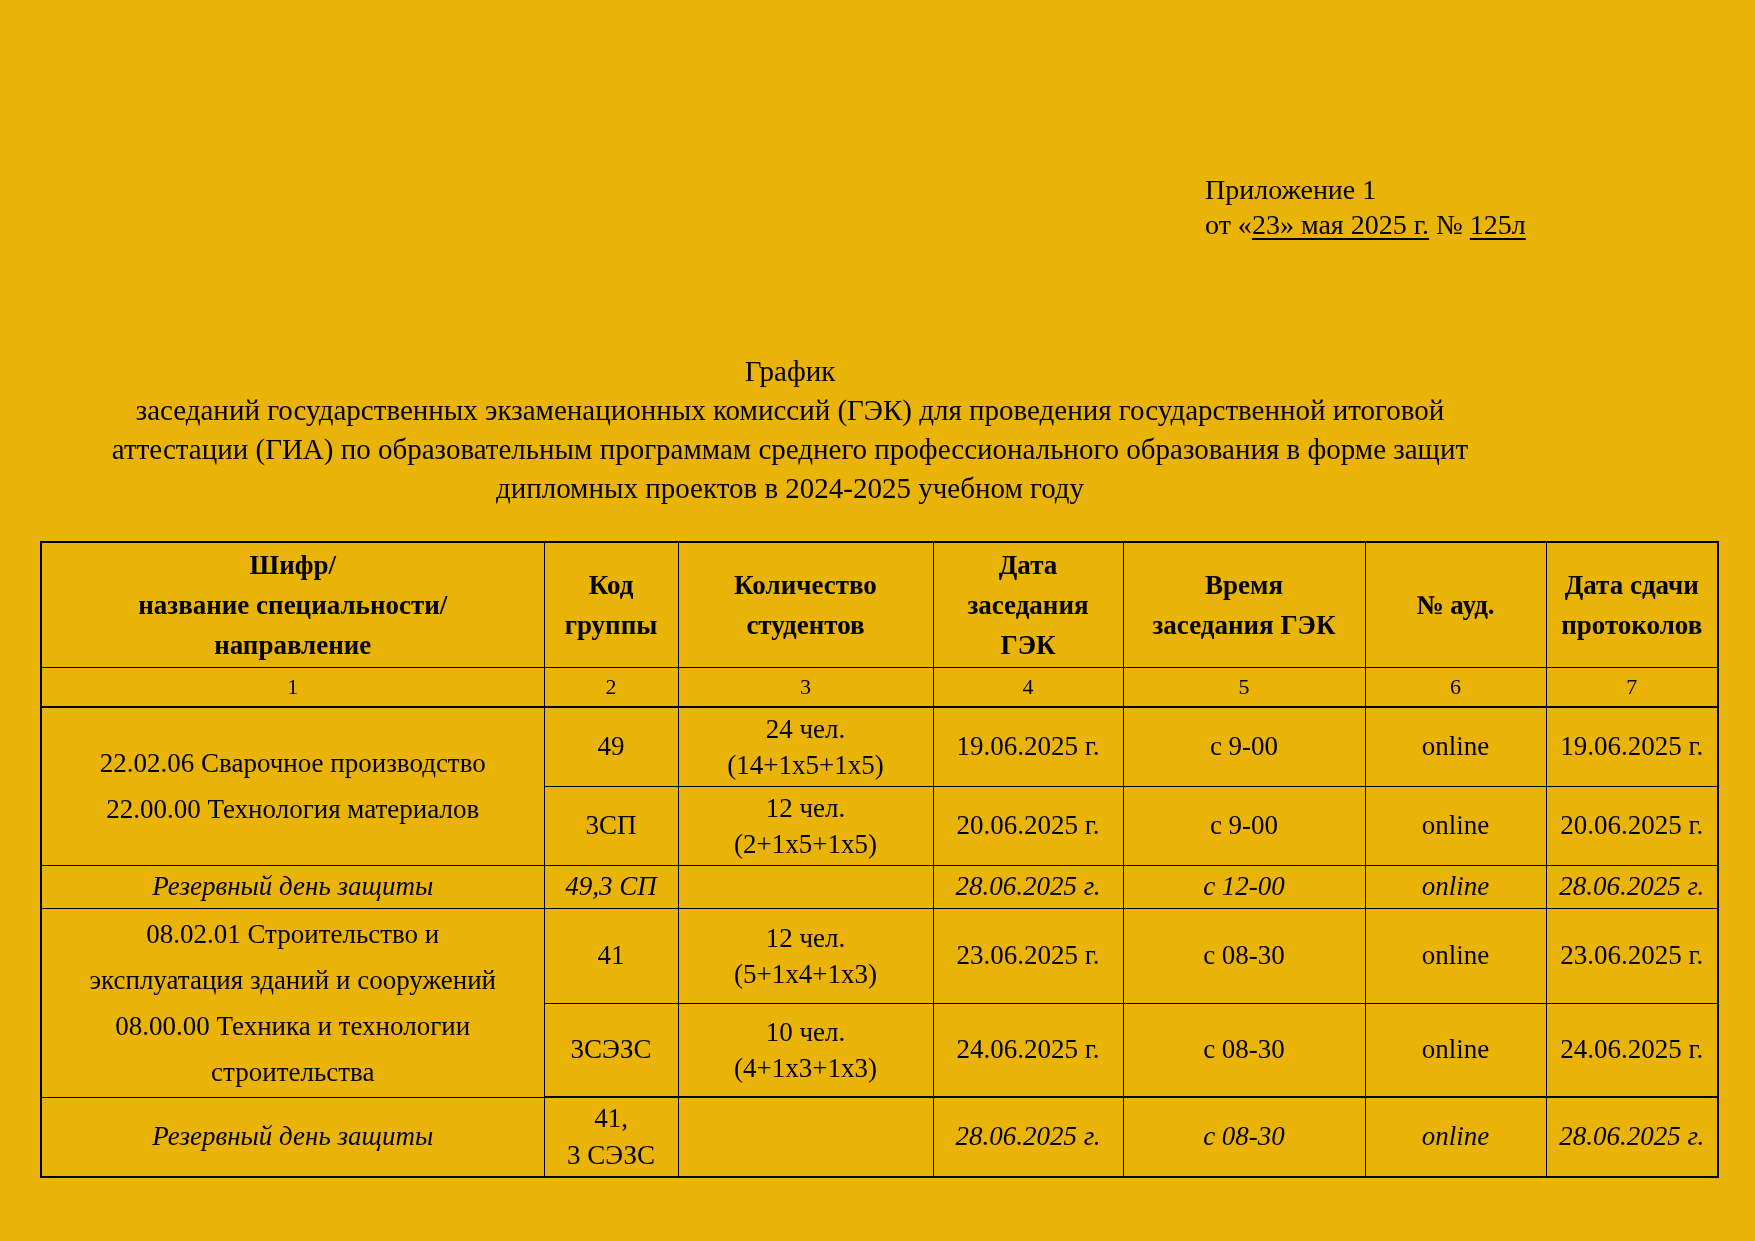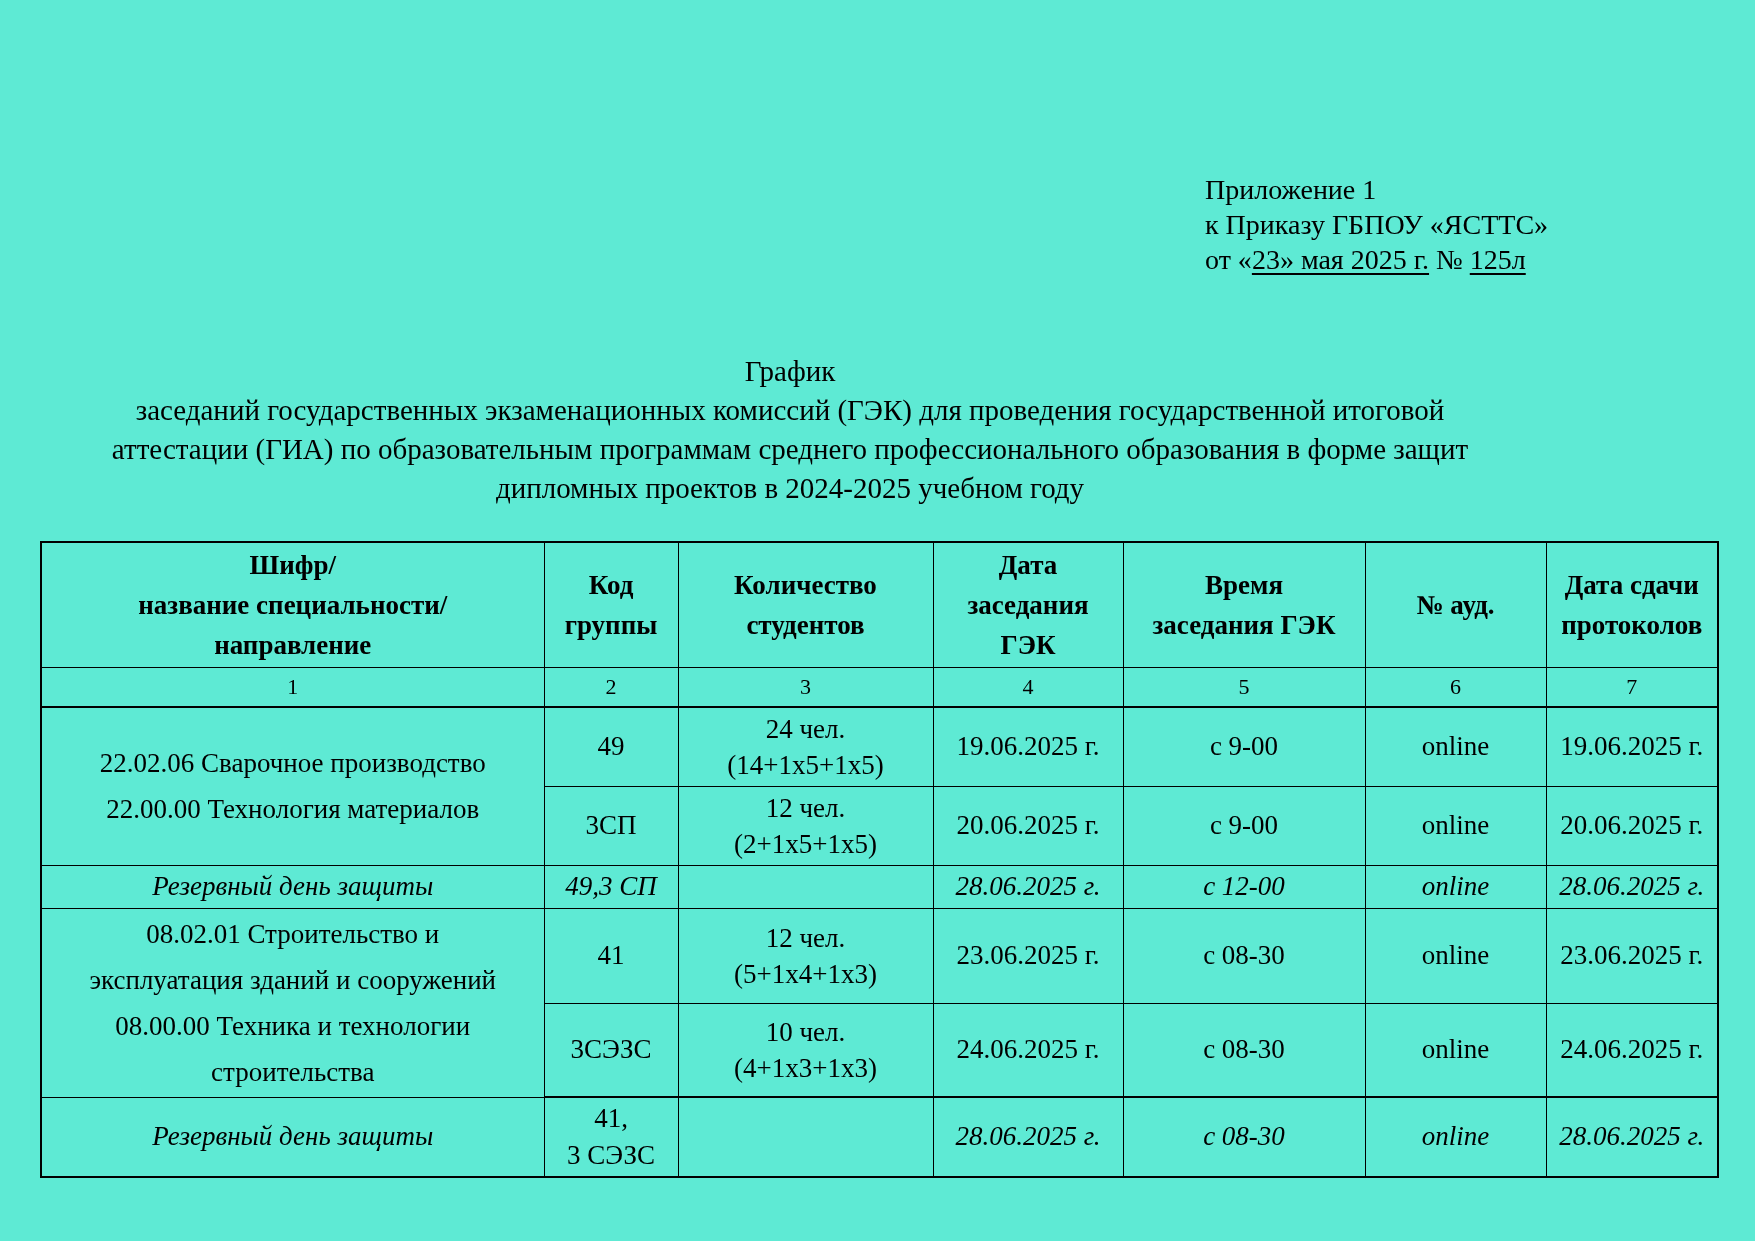--- a/index.html
+++ b/index.html
@@ -2,21 +2,21 @@
 <html lang="ru"><head>
 <meta charset="utf-8">
 <style>
   * { margin: 0; padding: 0; box-sizing: border-box; }
   html, body { background: #888; }
   .page {
     position: relative;
     width: 1755px;
     height: 1241px;
     margin: 0 auto;
-    background: #5eead4;
+    background: #eab308;
     color: #000000;
     font-family: "Liberation Serif", "DejaVu Serif", serif;
     overflow: hidden;
   }
 
   
   .appendix {
     position: absolute;
     top: 172px;
     left: 1205px;
@@ -84,21 +84,20 @@
   tr.reserve td.it { font-style: italic; margin-left: 40px; }
   td.group-multiline { white-space: pre; line-height: 37px; }
 </style>
 </head>
 <body>
 
 <div class="page">
 
   <div class="appendix">
     <div>Приложение 1</div>
-    <div>к Приказу ГБПОУ «ЯСТТС»</div>
     <div><span>от «</span><span class="u">23» мая 2025 г.</span><span> № </span><span class="u">125л</span></div>
   </div>
 
   <div class="title-block">
     <div>График</div>
     <div class="title-body">заседаний государственных экзаменационных комиссий (ГЭК) для проведения государственной итоговой
 аттестации (ГИА) по образовательным программам среднего профессионального образования в форме защит
 дипломных проектов в 2024-2025 учебном году</div>
   </div>
 

